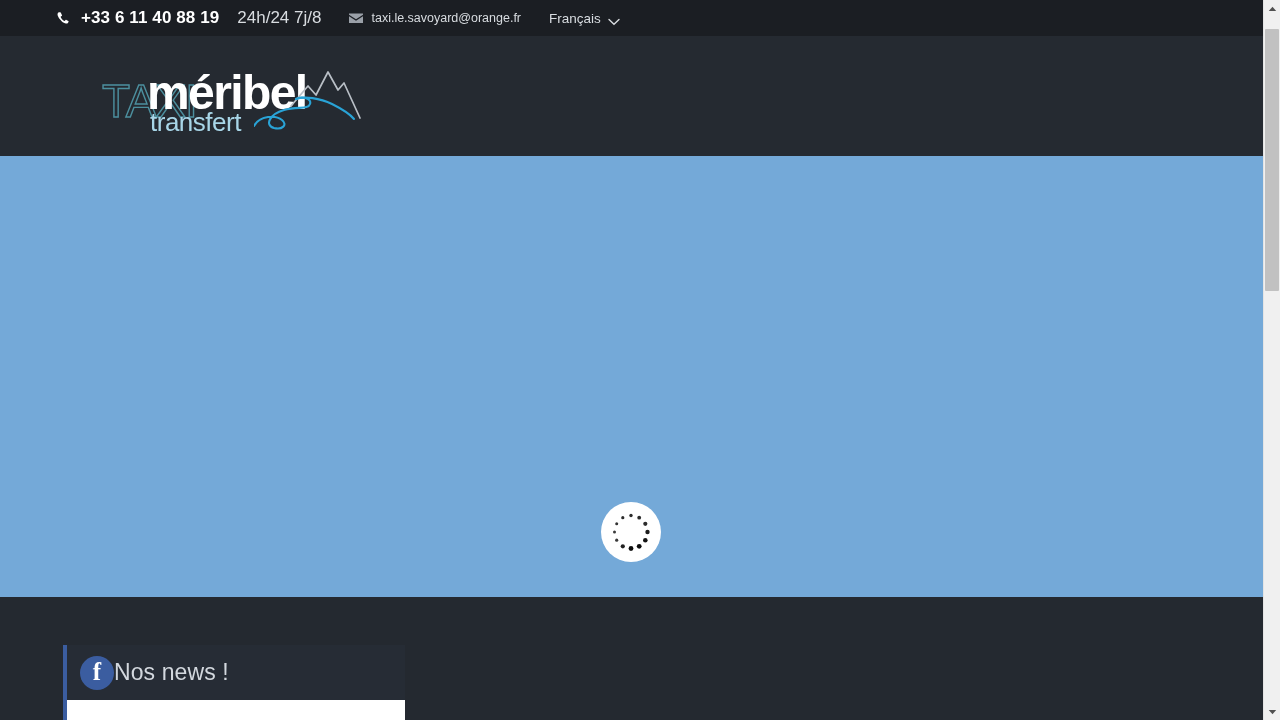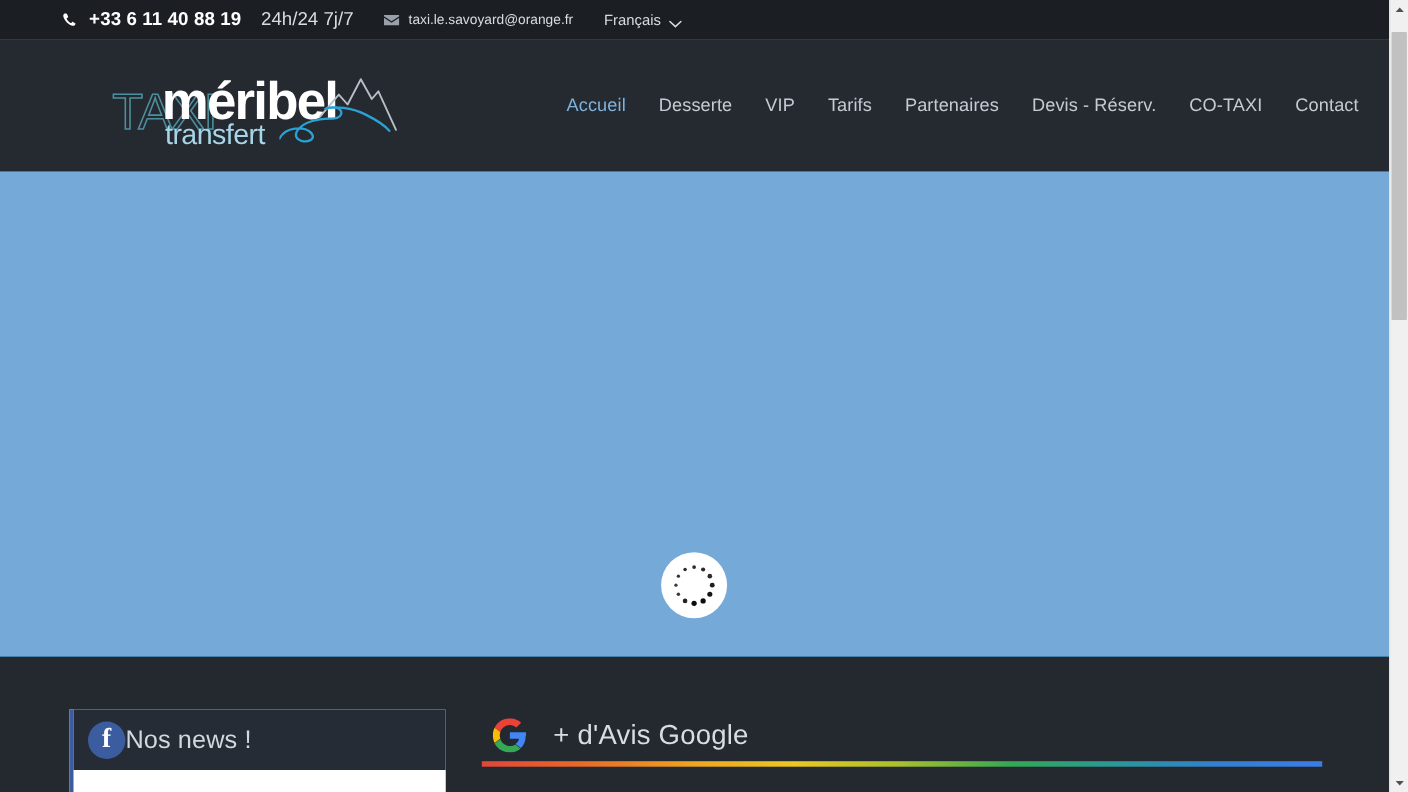--- a/index.html
+++ b/index.html
@@ -321,21 +321,21 @@
 
   <div class="page">
 
     <div class="topbar">
       <span class="tb-phone-icon">
         <svg width="15" height="15" viewBox="0 0 16 16">
           <path fill="#ffffff" d="M3.2 1.3c-.5.1-1 .5-1.3 1-.5.9-.3 2.3.5 3.9.8 1.7 2.1 3.3 3.6 4.6 1.6 1.4 3.3 2.3 4.6 2.5.9.1 1.6-.1 2.1-.6.3-.3.6-.8.7-1.2.1-.4 0-.6-.3-.8l-2-1.2c-.3-.2-.6-.1-.9.2l-.7.8c-.2.2-.4.2-.7.1-.8-.4-1.7-1.1-2.4-1.9-.7-.8-1.2-1.6-1.4-2.3-.1-.3 0-.5.2-.6l.9-.5c.3-.2.4-.5.3-.8L5.3 2.1c-.2-.4-.4-.6-.8-.7-.4-.1-.9-.2-1.3-.1z"></path>
         </svg>
       </span>
       <span class="tb-phone-number">+33 6 11 40 88 19</span>
-      <span class="tb-hours">24h/24 7j/7</span>
+      <span class="tb-hours">24h/24 7j/8</span>
       <span class="tb-mail-icon">
         <svg width="14" height="11" viewBox="0 0 14 11">
           <path fill="#9aa0a8" d="M0 0.6h14v1.1L7 6.3 0 1.7zM0 3.2l7 4.5 7-4.5V10H0z"></path>
         </svg>
       </span>
       <span class="tb-email">taxi.le.savoyard@orange.fr</span>
       <span class="tb-lang">
         <span>Français</span>
         <span class="chev">
           <svg width="12" height="8" viewBox="0 0 12 8">
@@ -354,30 +354,20 @@
         <span class="logo-graphic">
           <svg width="128" height="76" viewBox="0 0 128 76">
             <path d="M37 48 L54 28 L62 37 L74 14 L84 32 L90 25 L106 60" stroke="#b9bfc6" stroke-width="1.7" fill="none" stroke-linejoin="round" stroke-linecap="round"></path>
             <path d="M0 68 C6 57, 22 57, 28 62 C34 67, 28 72, 20 70 C10 67, 16 56, 30 52
                      C44 48, 54 52, 56 46 C58 40, 48 38, 42 41" stroke="#29a3d6" stroke-width="2.1" fill="none" stroke-linejoin="round" stroke-linecap="round"></path>
             <path d="M42 41 C50 38, 66 40, 78 46 C88 51, 96 56, 100 61" stroke="#29a3d6" stroke-width="2.1" fill="none" stroke-linejoin="round" stroke-linecap="round"></path>
           </svg>
         </span>
       </div>
 
-      <nav class="nav">
-        <a class="nav-item active">Accueil</a>
-        <a class="nav-item">Desserte</a>
-        <a class="nav-item">VIP</a>
-        <a class="nav-item">Tarifs</a>
-        <a class="nav-item">Partenaires</a>
-        <a class="nav-item">Devis - Réserv.</a>
-        <a class="nav-item">CO-TAXI</a>
-        <a class="nav-item">Contact</a>
-      </nav>
 
     </div>
 
     <div class="hero">
       <div class="loader">
         <svg width="60" height="60" viewBox="0 0 60 60">
           <circle cx="30" cy="13.5" r="1.7" fill="#2b2b2b"></circle>
           <circle cx="38.2" cy="15.7" r="1.9" fill="#2b2b2b"></circle>
           <circle cx="44.3" cy="21.8" r="2.1" fill="#2b2b2b"></circle>
           <circle cx="46.5" cy="30" r="2.2" fill="#1c1c1c"></circle>
@@ -398,34 +388,20 @@
       <div class="fb-widget">
         <div class="fb-head">
           <span class="fb-icon">
               <span>f</span>
             </span>
           <span class="fb-title">Nos news !</span>
         </div>
         <div class="fb-body"></div>
       </div>
 
-      <div class="g-block">
-        <div class="g-row">
-          <span class="g-logo">
-            <svg width="31" height="31" viewBox="0 0 48 48">
-              <path fill="#EA4335" d="M24 9.5c3.5 0 6.6 1.2 9 3.6l6.9-6.9C35.5 2.4 30.1 0 24 0 14.6 0 6.5 5.4 2.6 13.2l8 6.2C12.5 13.7 17.8 9.5 24 9.5z"></path>
-              <path fill="#FBBC05" d="M10.6 28.6c-.5-1.5-.8-3-.8-4.6s.3-3.1.8-4.6l-8-6.2C1 16.2 0 20 0 24s1 7.8 2.6 10.8l8-6.2z"></path>
-              <path fill="#34A853" d="M24 48c6.1 0 11.3-2 15.1-5.5l-7.4-5.7c-2 1.4-4.6 2.2-7.7 2.2-6.2 0-11.5-4.2-13.4-9.9l-8 6.2C6.5 42.6 14.6 48 24 48z"></path>
-              <path fill="#4285F4" d="M46.9 24.5c0-1.6-.15-3.2-.4-4.7H24v9.1h12.9c-.6 3-2.3 5.5-4.8 7.2l7.4 5.7c4.3-4 6.8-9.9 6.8-17.3z"></path>
-            </svg>
-          </span>
-          <span class="g-label">+ d'Avis Google</span>
-        </div>
-        <div class="g-gradient"></div>
-      </div>
 
     </div>
 
   </div>
 
   <div class="scrollbar">
     <div class="sb-arrow top">
       <svg width="9" height="6" viewBox="0 0 9 6">
           <path d="M4.5 0.8L8.2 5H0.8z" fill="#505050"></path>
         </svg>

